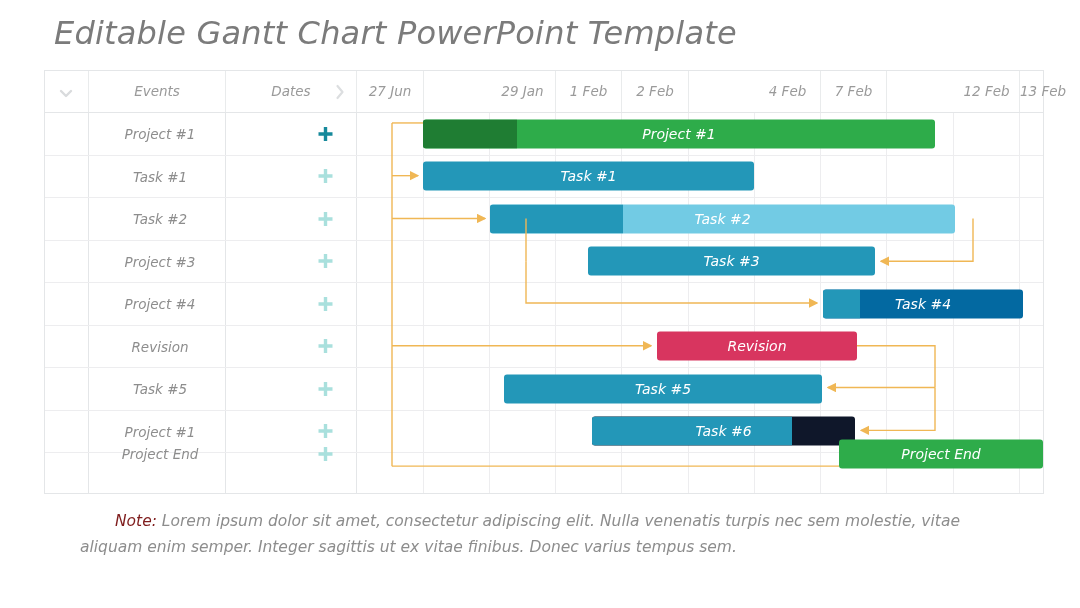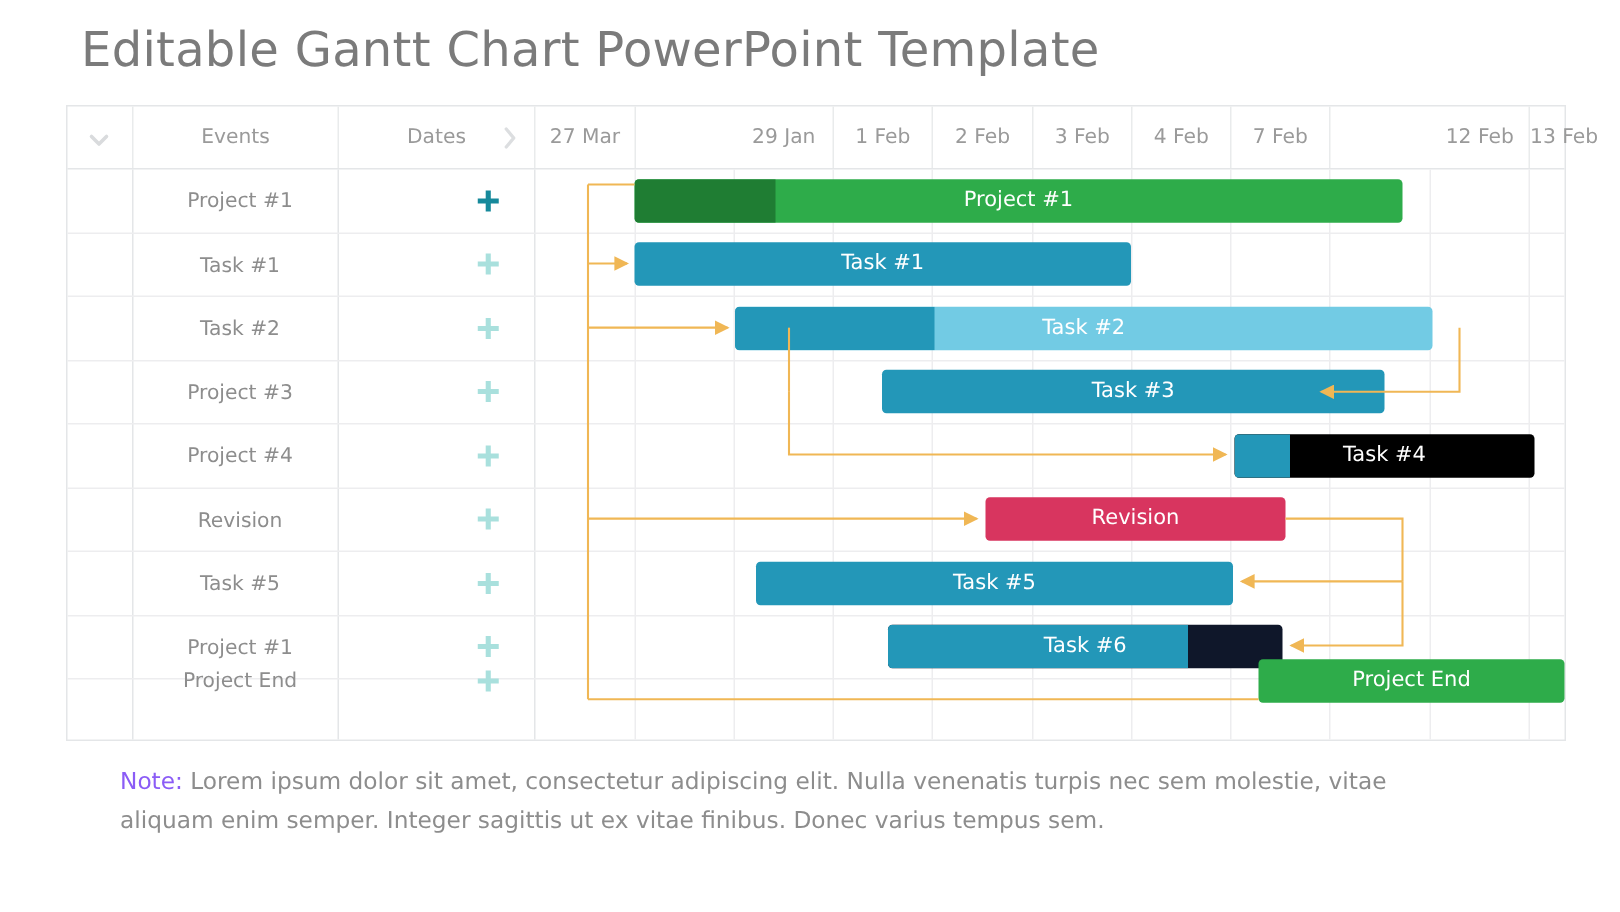--- a/index.html
+++ b/index.html
@@ -12,20 +12,21 @@
     height: 608px;
     font-family: "DejaVu Sans", "Liberation Sans", sans-serif;
     overflow: hidden;
     position: relative;
   }
 
   .slide {
     position: absolute;
     inset: 0;
     background: #ffffff;
+    font-style: italic;
   }
 
   
   .title {
     position: absolute;
     left: 54px;
     top: 14px;
     font-size: 32px;
     font-weight: 400;
     color: #7b7b7b;
@@ -176,21 +177,21 @@
   
   .note {
     position: absolute;
     left: 80px;
     top: 508px;
     width: 900px;
     font-size: 15.5px;
     line-height: 26px;
     color: #8d8d8d;
   }
-  .note-label { color: #8b5cf6; }
+  .note-label { color: #7f1d1d; margin-left: 35px; }
 </style>
 </head>
 <body>
 
 <div class="slide">
 
   <div class="title">Editable Gantt Chart PowerPoint Template</div>
 
   <div class="gantt">
 
@@ -204,25 +205,24 @@
 
       <div class="head-cell sep" style="left:181px;width:131px;">
         <span>Dates</span>
         <svg class="chevron-right" viewBox="0 0 16 18">
           <path d="M5.5 3 L10.5 9 L5.5 15" fill="none" stroke="#dcdee0" stroke-width="2.2" stroke-linecap="round" stroke-linejoin="round"></path>
         </svg>
       </div>
 
       <div class="head-cell sep" style="left:44px;width:137px;">Events</div>
 
-      <div class="head-cell sep" style="left:312px;width:67px;">27 Mar</div>
+      <div class="head-cell sep" style="left:312px;width:67px;">27 Jun</div>
       <div class="head-cell sep" style="left:445px;width:66px;">29 Jan</div>
       <div class="head-cell sep" style="left:511px;width:66px;">1 Feb</div>
       <div class="head-cell sep" style="left:577px;width:67px;">2 Feb</div>
-      <div class="head-cell sep" style="left:644px;width:66px;">3 Feb</div>
       <div class="head-cell sep" style="left:710px;width:66px;">4 Feb</div>
       <div class="head-cell sep" style="left:776px;width:66px;">7 Feb</div>
       <div class="head-cell sep" style="left:909px;width:66px;">12 Feb</div>
       <div class="head-cell" style="left:975px;width:24px;">13 Feb</div>
     </div>
 
     <div class="body">
 
       <div class="vline strong" style="left:43px;"></div>
       <div class="vline strong" style="left:180px;"></div>
@@ -268,31 +268,31 @@
           <div class="bar-progress" style="width:133px;background:#2397b8;"></div>
           <span class="bar-label">Task #2</span>
         </div>
       </div>
 
       <div class="row" style="top:127.5px;">
         <div class="row-label">Project #3</div>
         <svg class="plus" viewBox="0 0 17 17">
           <path d="M8.5 1.5 V15.5 M1.5 8.5 H15.5" stroke="#a9e0dd" stroke-width="3.4"></path>
         </svg>
-        <div class="bar" style="left:543px;width:335px;background:#2397b8;">
+        <div class="bar" style="left:543px;width:287px;background:#2397b8;">
           <span class="bar-label">Task #3</span>
         </div>
       </div>
 
       <div class="row" style="top:170px;">
         <div class="row-label">Project #4</div>
         <svg class="plus" viewBox="0 0 17 17">
           <path d="M8.5 1.5 V15.5 M1.5 8.5 H15.5" stroke="#a9e0dd" stroke-width="3.4"></path>
         </svg>
-        <div class="bar" style="left:778px;width:200px;background:#000000;">
+        <div class="bar" style="left:778px;width:200px;background:#0369a1;">
           <div class="bar-progress" style="width:37px;background:#2397b8;"></div>
           <span class="bar-label">Task #4</span>
         </div>
       </div>
 
       <div class="row" style="top:212.5px;">
         <div class="row-label">Revision</div>
         <svg class="plus" viewBox="0 0 17 17">
           <path d="M8.5 1.5 V15.5 M1.5 8.5 H15.5" stroke="#a9e0dd" stroke-width="3.4"></path>
         </svg>

